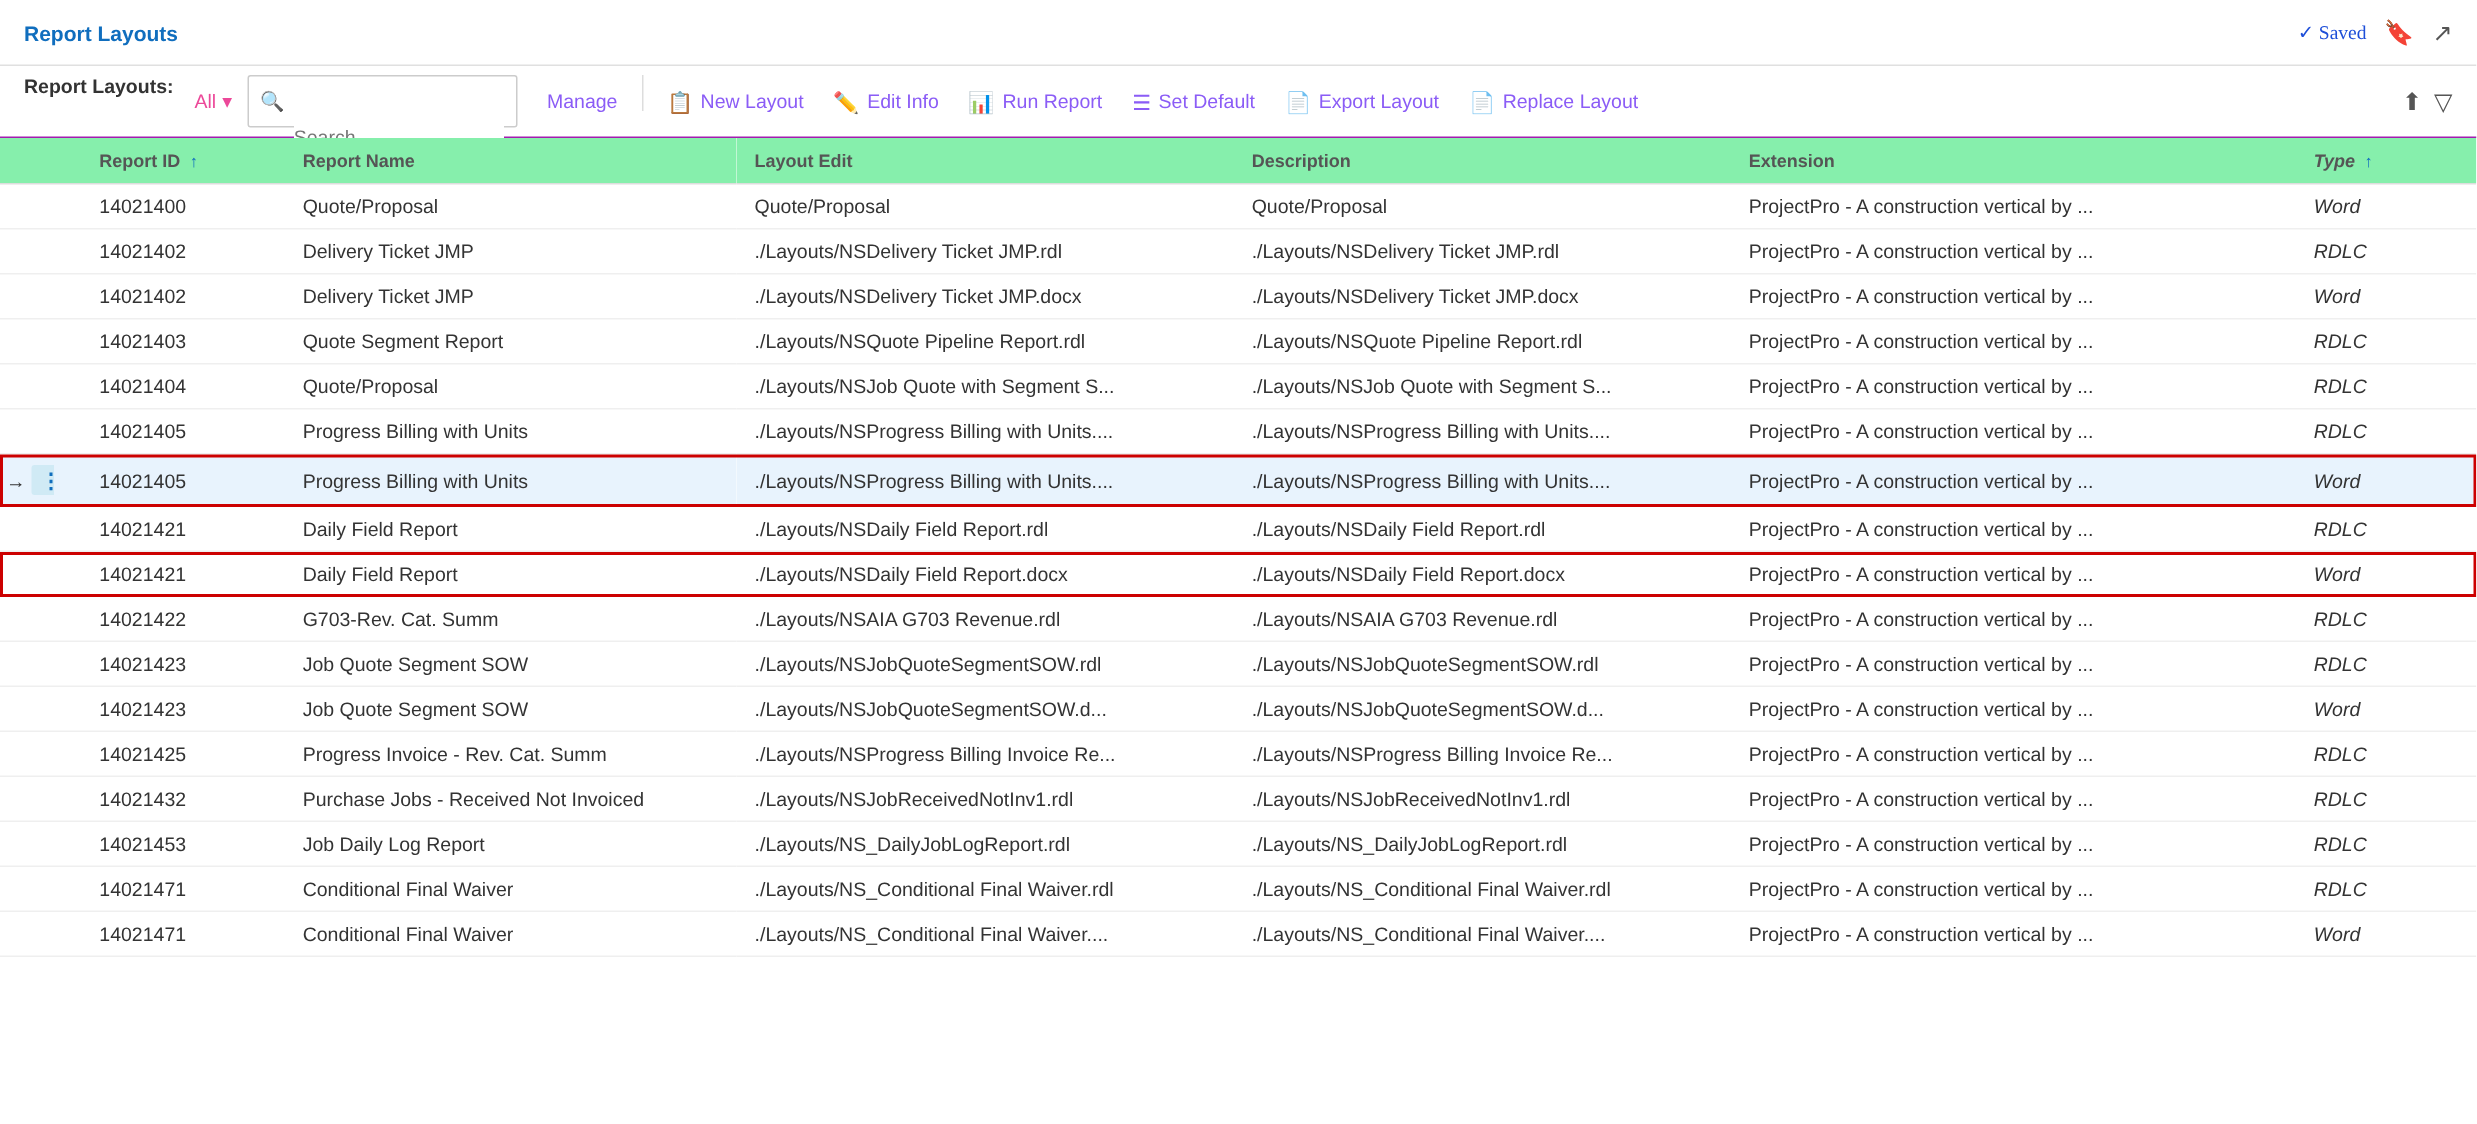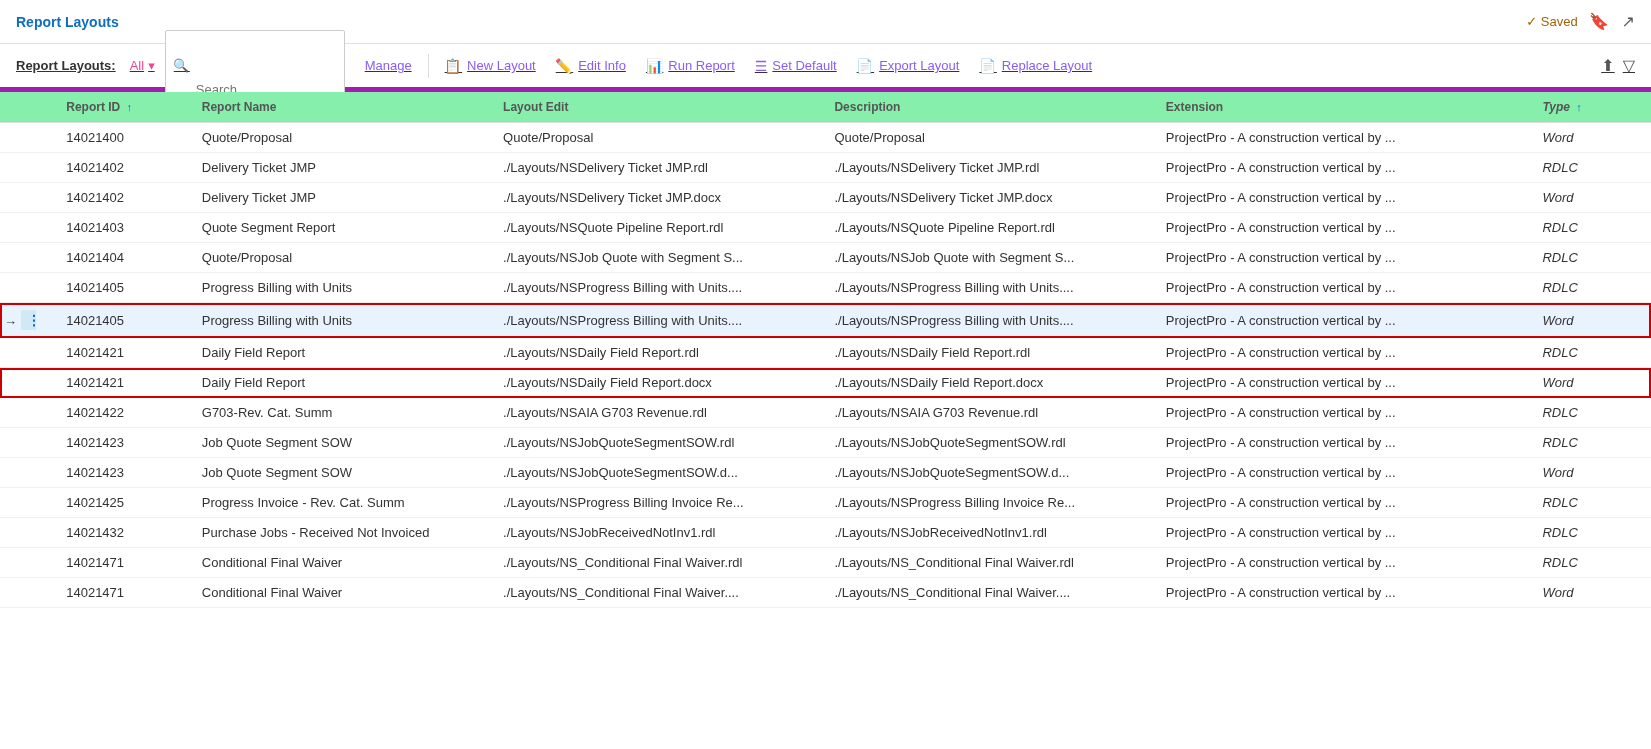--- a/index.html
+++ b/index.html
@@ -9,22 +9,22 @@
     .top-bar {
       display: flex; align-items: center; justify-content: space-between;
       padding: 6px 16px; border-bottom: 1px solid #e0e0e0; height: 44px;
     }
     .top-bar-title { font-size: 14px; color: #106ebe; font-weight: 600; }
     .top-bar-right { display: flex; align-items: center; gap: 12px; color: #555; font-size: 13px; }
     .top-bar-icon { cursor: pointer; color: #555; font-size: 16px; }
 
     
     .toolbar {
-      display: flex; align-items: center; gap: 4px;
-      padding: 6px 16px; border-bottom: 5px solid #a21caf; height: 48px; text-decoration: underline;
+      display: flex; gap: 4px;
+      padding: 6px 16px; border-bottom: 1px solid #a21caf; height: 48px;
     }
     .toolbar-label { font-weight: 600; color: #333; margin-right: 4px; font-size: 13px; }
     .filter-dropdown {
       display: flex; align-items: center; gap: 4px; cursor: pointer;
       color: #ec4899; font-size: 13px; border: none; background: none; padding: 4px 6px;
     }
     .search-box {
       display: flex; align-items: center; border: 1px solid #ccc; border-radius: 2px;
       padding: 3px 8px; background: #fff; width: 180px; margin-right: 8px;
     }
@@ -60,21 +60,21 @@
 
     
     .col-id { width: 90px; min-width: 90px; }
     .col-indicator { width: 36px; min-width: 36px; }
     .col-name { width: 200px; min-width: 180px; }
     .col-layout { width: 220px; min-width: 200px; }
     .col-desc { width: 220px; min-width: 200px; }
     .col-ext { width: 250px; min-width: 200px; }
     .col-type { width: 80px; min-width: 60px; font-style: italic; }
 
-    .saved-check { color: #a16207; }
+    .saved-check { color: #1d4ed8; font-family: Liberation Serif, serif; }
   </style>
 </head>
 <body>
 
 <div class="top-bar">
   <span class="top-bar-title">Report Layouts</span>
   <div class="top-bar-right">
     <span class="saved-check">✓ Saved</span>
     <span class="top-bar-icon">🔖</span>
     <span class="top-bar-icon">↗</span>
@@ -267,20 +267,29 @@
           <td class="col-indicator" style="display: flex; align-items: center; gap: 4px; padding: 7px 4px;"></td>
           <td class="col-id">14021432</td>
           <td class="col-name">Purchase Jobs - Received Not Invoiced</td>
           <td class="col-layout">./Layouts/NSJobReceivedNotInv1.rdl</td>
           <td class="col-desc">./Layouts/NSJobReceivedNotInv1.rdl</td>
           <td class="col-ext">ProjectPro - A construction vertical by ...</td>
           <td class="col-type">RDLC</td>
         </tr>
         <tr>
           <td class="col-indicator" style="display: flex; align-items: center; gap: 4px; padding: 7px 4px;"></td>
+          <td class="col-id">14021453</td>
+          <td class="col-name">Job Daily Log Report</td>
+          <td class="col-layout">./Layouts/NS_DailyJobLogReport.rdl</td>
+          <td class="col-desc">./Layouts/NS_DailyJobLogReport.rdl</td>
+          <td class="col-ext">ProjectPro - A construction vertical by ...</td>
+          <td class="col-type">RDLC</td>
+        </tr>
+        <tr>
+          <td class="col-indicator" style="display: flex; align-items: center; gap: 4px; padding: 7px 4px;"></td>
           <td class="col-id">14021471</td>
           <td class="col-name">Conditional Final Waiver</td>
           <td class="col-layout">./Layouts/NS_Conditional Final Waiver.rdl</td>
           <td class="col-desc">./Layouts/NS_Conditional Final Waiver.rdl</td>
           <td class="col-ext">ProjectPro - A construction vertical by ...</td>
           <td class="col-type">RDLC</td>
         </tr>
         <tr>
           <td class="col-indicator" style="display: flex; align-items: center; gap: 4px; padding: 7px 4px;"></td>
           <td class="col-id">14021471</td>

